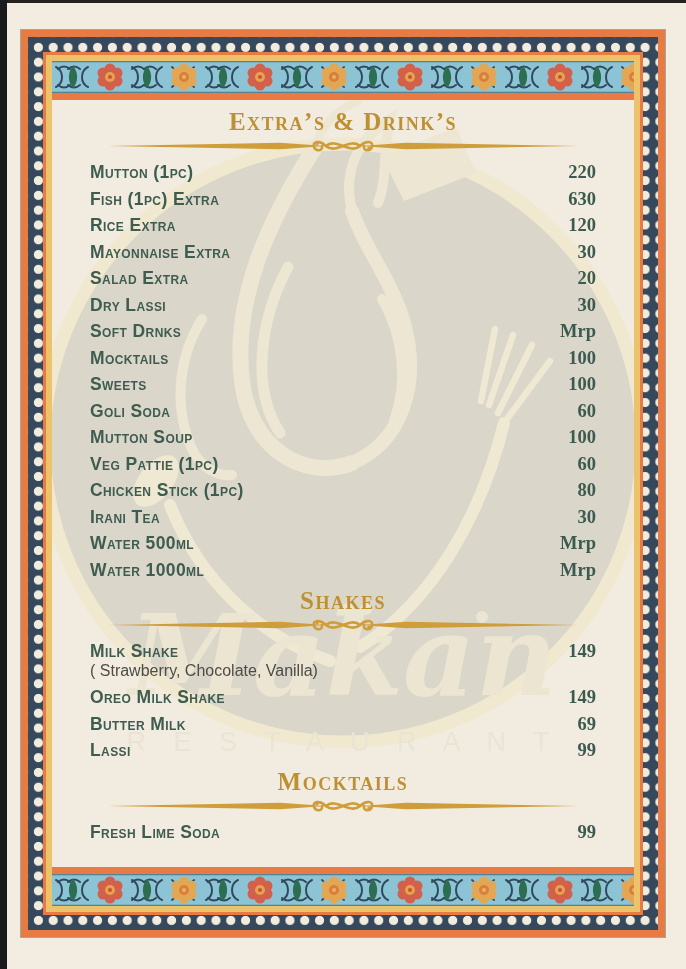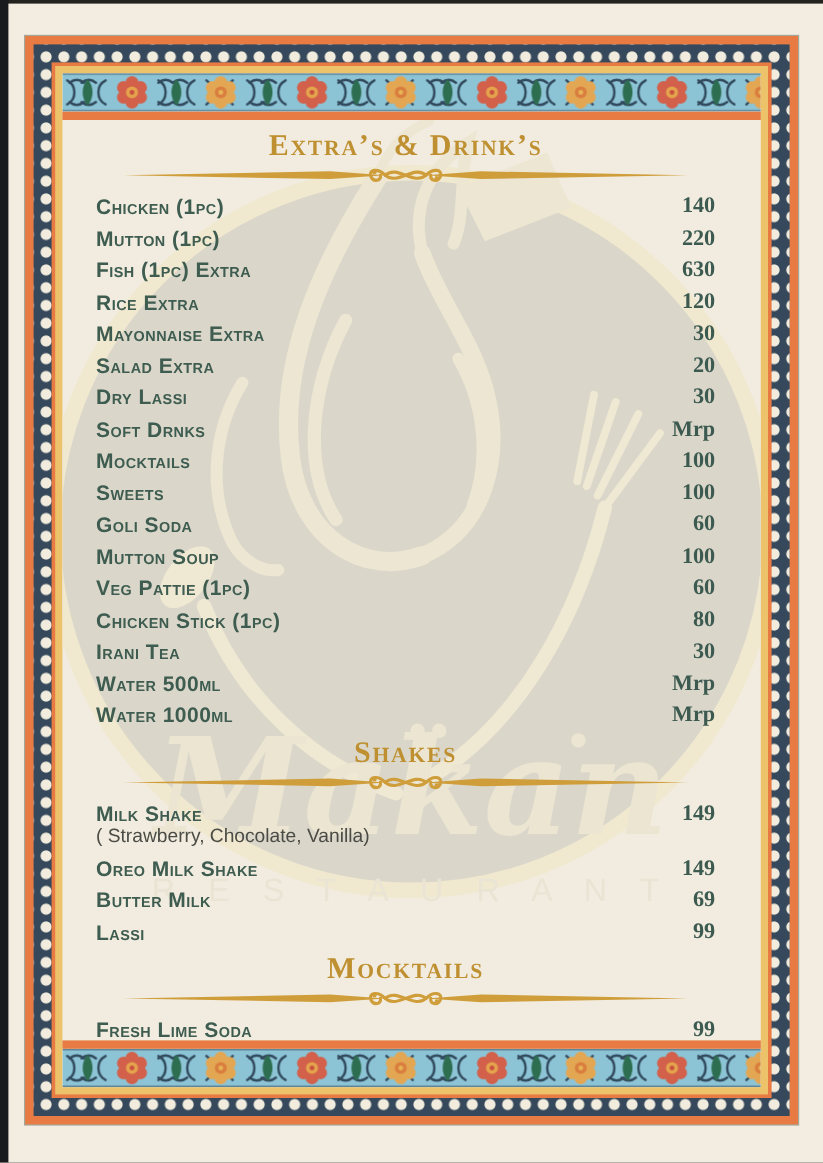--- a/index.html
+++ b/index.html
@@ -24,21 +24,21 @@
   .orange-frame{height:100%;box-sizing:border-box;padding:3px;background:#e87b43;}
   .yellow-frame{height:100%;box-sizing:border-box;padding:6px;background:#ecc36b;}
   .content{height:100%;box-sizing:border-box;background:#f1ecdf;display:flex;flex-direction:column;}
 
   .floral{display:block;width:100%;height:32px;flex:0 0 auto;}
   .band-top{border-bottom:7px solid #e87b43;}
   .band-bottom{border-top:7px solid #e87b43;}
 
   .menu-body{flex:1 1 auto;position:relative;overflow:hidden;}
   .watermark{position:absolute;left:0;top:0;width:100%;height:100%;}
-  .menu-content{position:relative;z-index:1;padding:6px 38px 0 28px;}
+  .menu-content{position:relative;z-index:1;padding:6px 38px 0 38px;}
 
   .section-title{
     margin:2px 0 0 0;text-align:center;
     font-family:"Liberation Serif",serif;font-weight:bold;
     font-size:25px;line-height:1.08;font-variant:small-caps;
     letter-spacing:1.5px;color:#bf9031;
   }
   .divider{display:block;margin:0 auto 6px auto;}
 
   .row{display:flex;justify-content:space-between;align-items:flex-start;margin-bottom:8px;}
@@ -164,24 +164,20 @@
                   <polygon points="470,11 298,7.8 252,11 298,14.2" fill="#cf9d3a"></polygon>
                   <g stroke="#cf9d3a" stroke-width="2.6" fill="none" stroke-linecap="round">
                     <path d="M218,11 C228,2 242,20 252,11 C258,5 266,6 264,12 C262,17 255,16 256,11"></path>
                     <path d="M252,11 C242,2 228,20 218,11 C212,5 204,6 206,12 C208,17 215,16 214,11"></path>
                   </g>
                   <circle cx="209" cy="8.5" r="1.8" fill="#cf9d3a"></circle>
                     <circle cx="261" cy="13.5" r="1.8" fill="#cf9d3a"></circle>
                 </svg>
                 <div class="rows">
 
-                    <div class="row">
-                      <span class="item-name"><span>Chicken (1pc)</span></span>
-                      <span class="item-price">140</span>
-                    </div>
 
                     <div class="row">
                       <span class="item-name"><span>Mutton (1pc)</span></span>
                       <span class="item-price">220</span>
                     </div>
 
                     <div class="row">
                       <span class="item-name"><span>Fish (1pc) Extra</span></span>
                       <span class="item-price">630</span>
                     </div>

